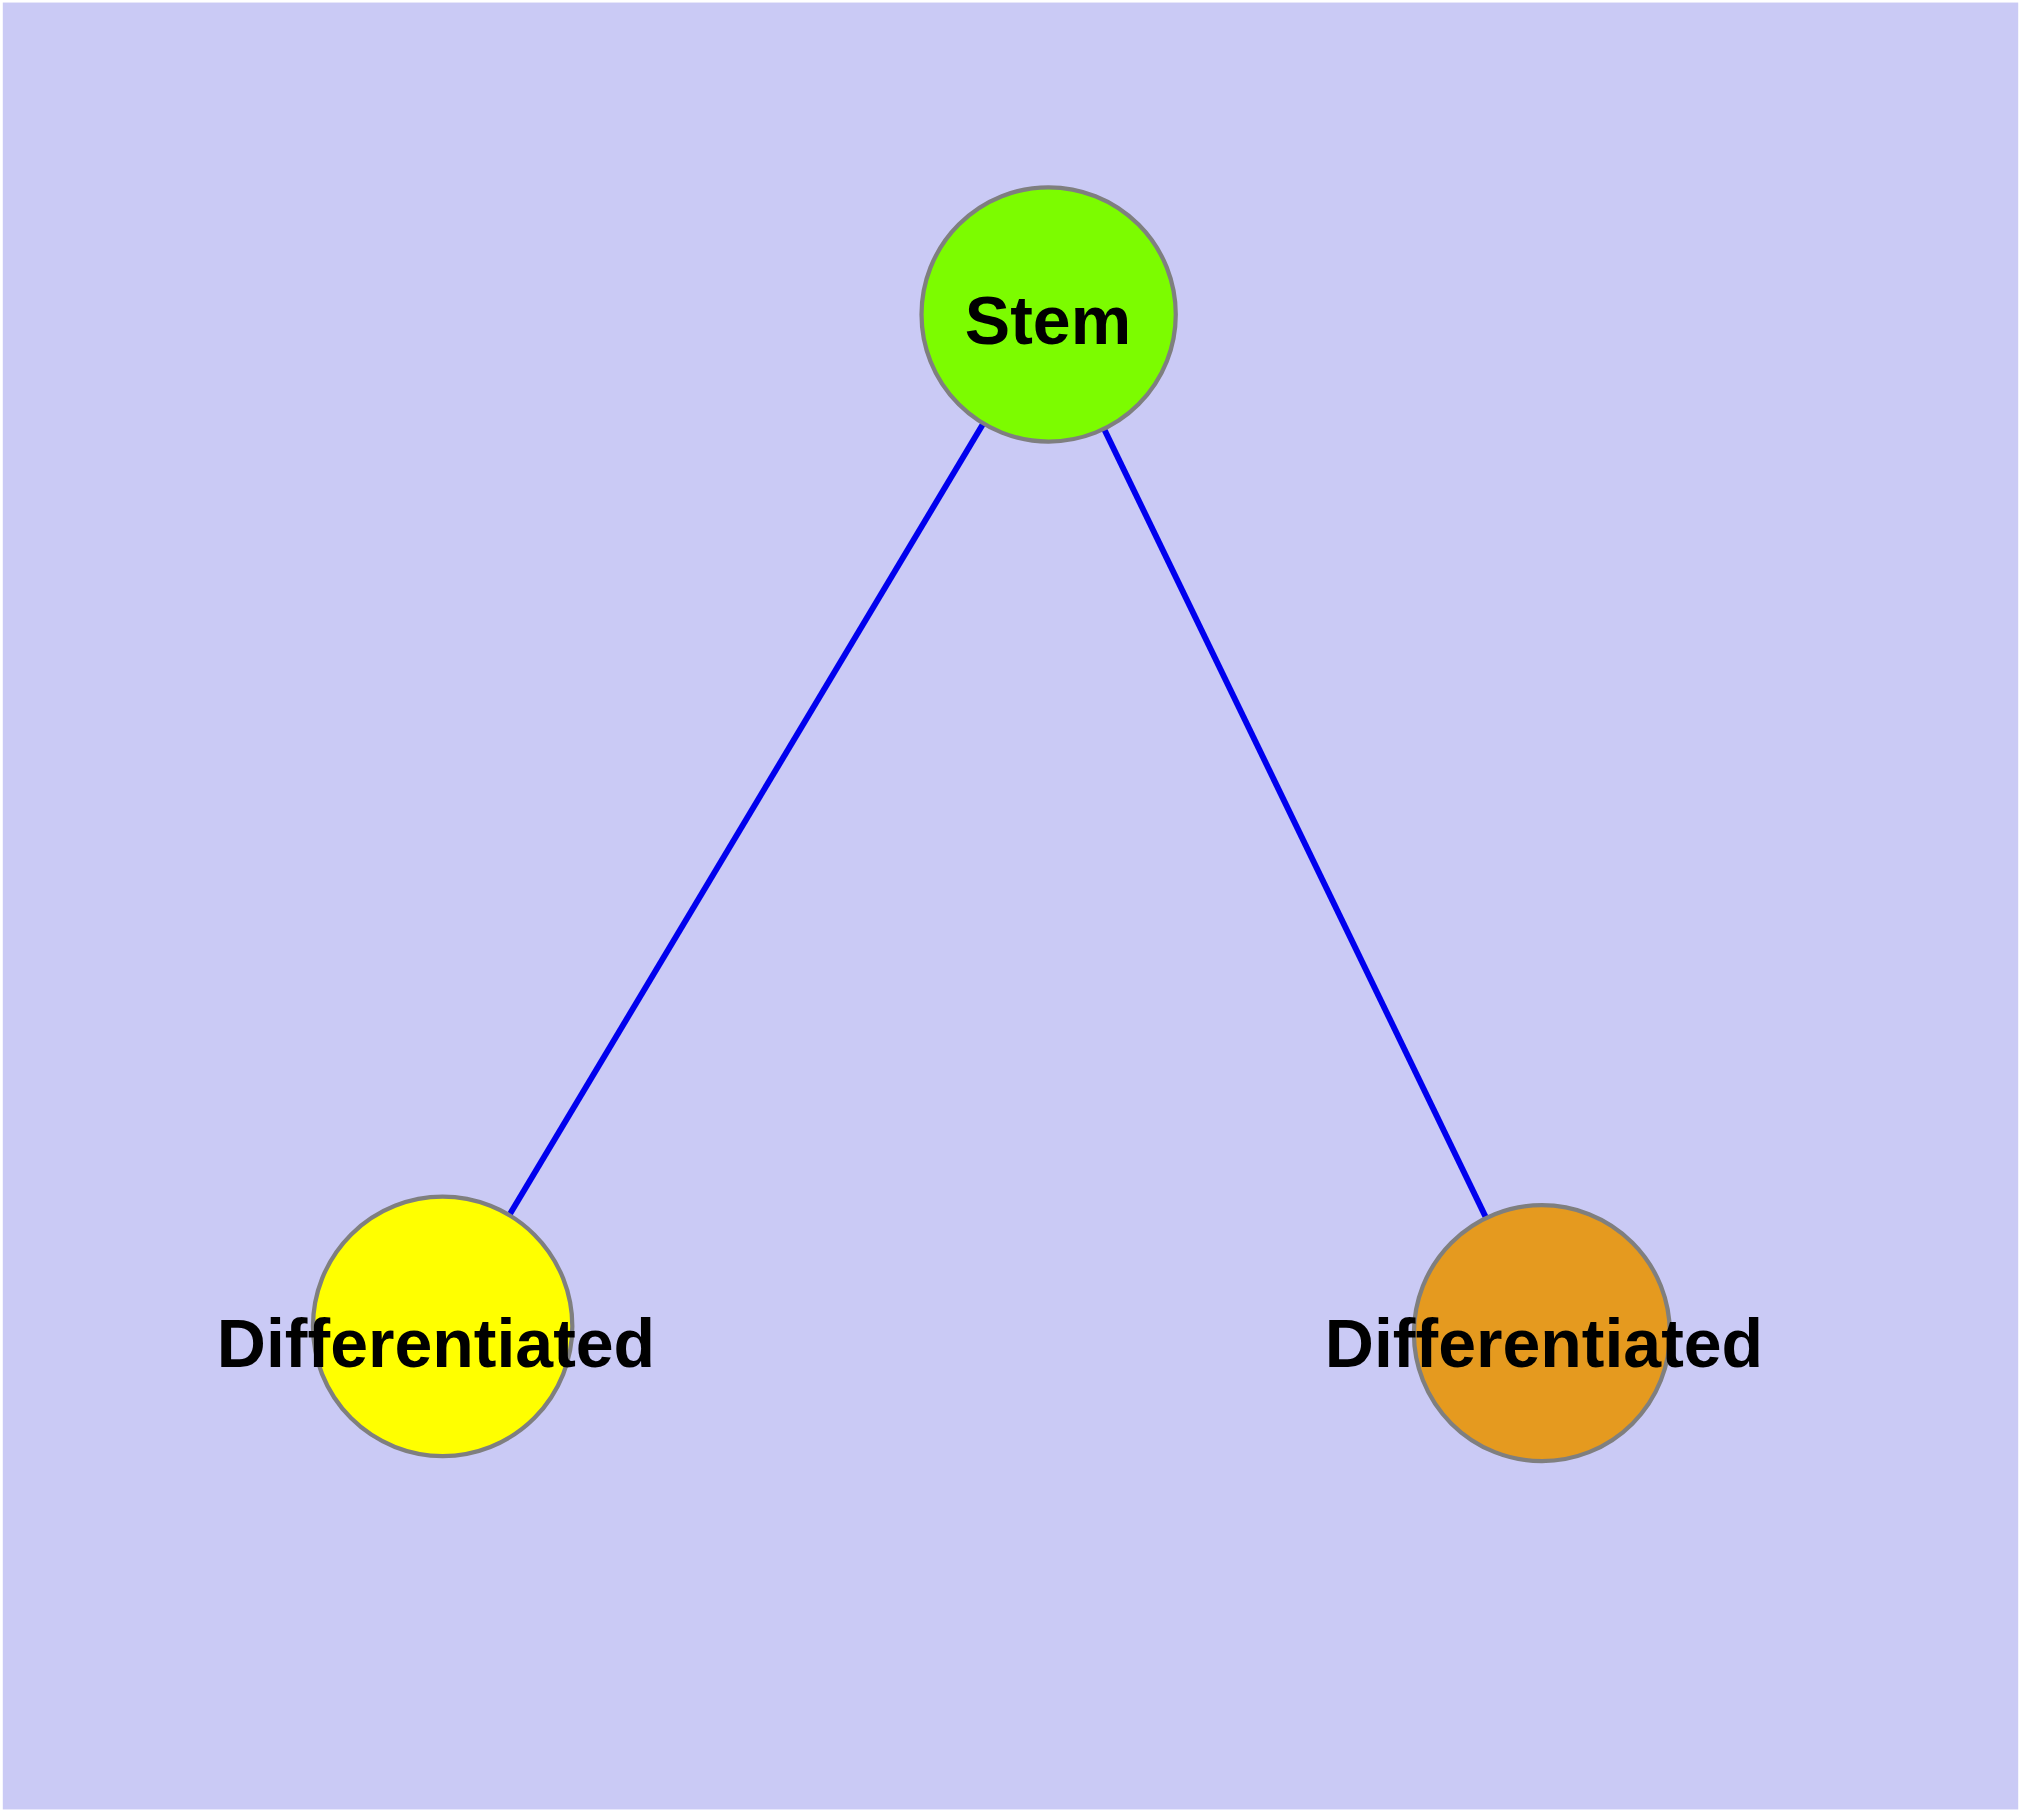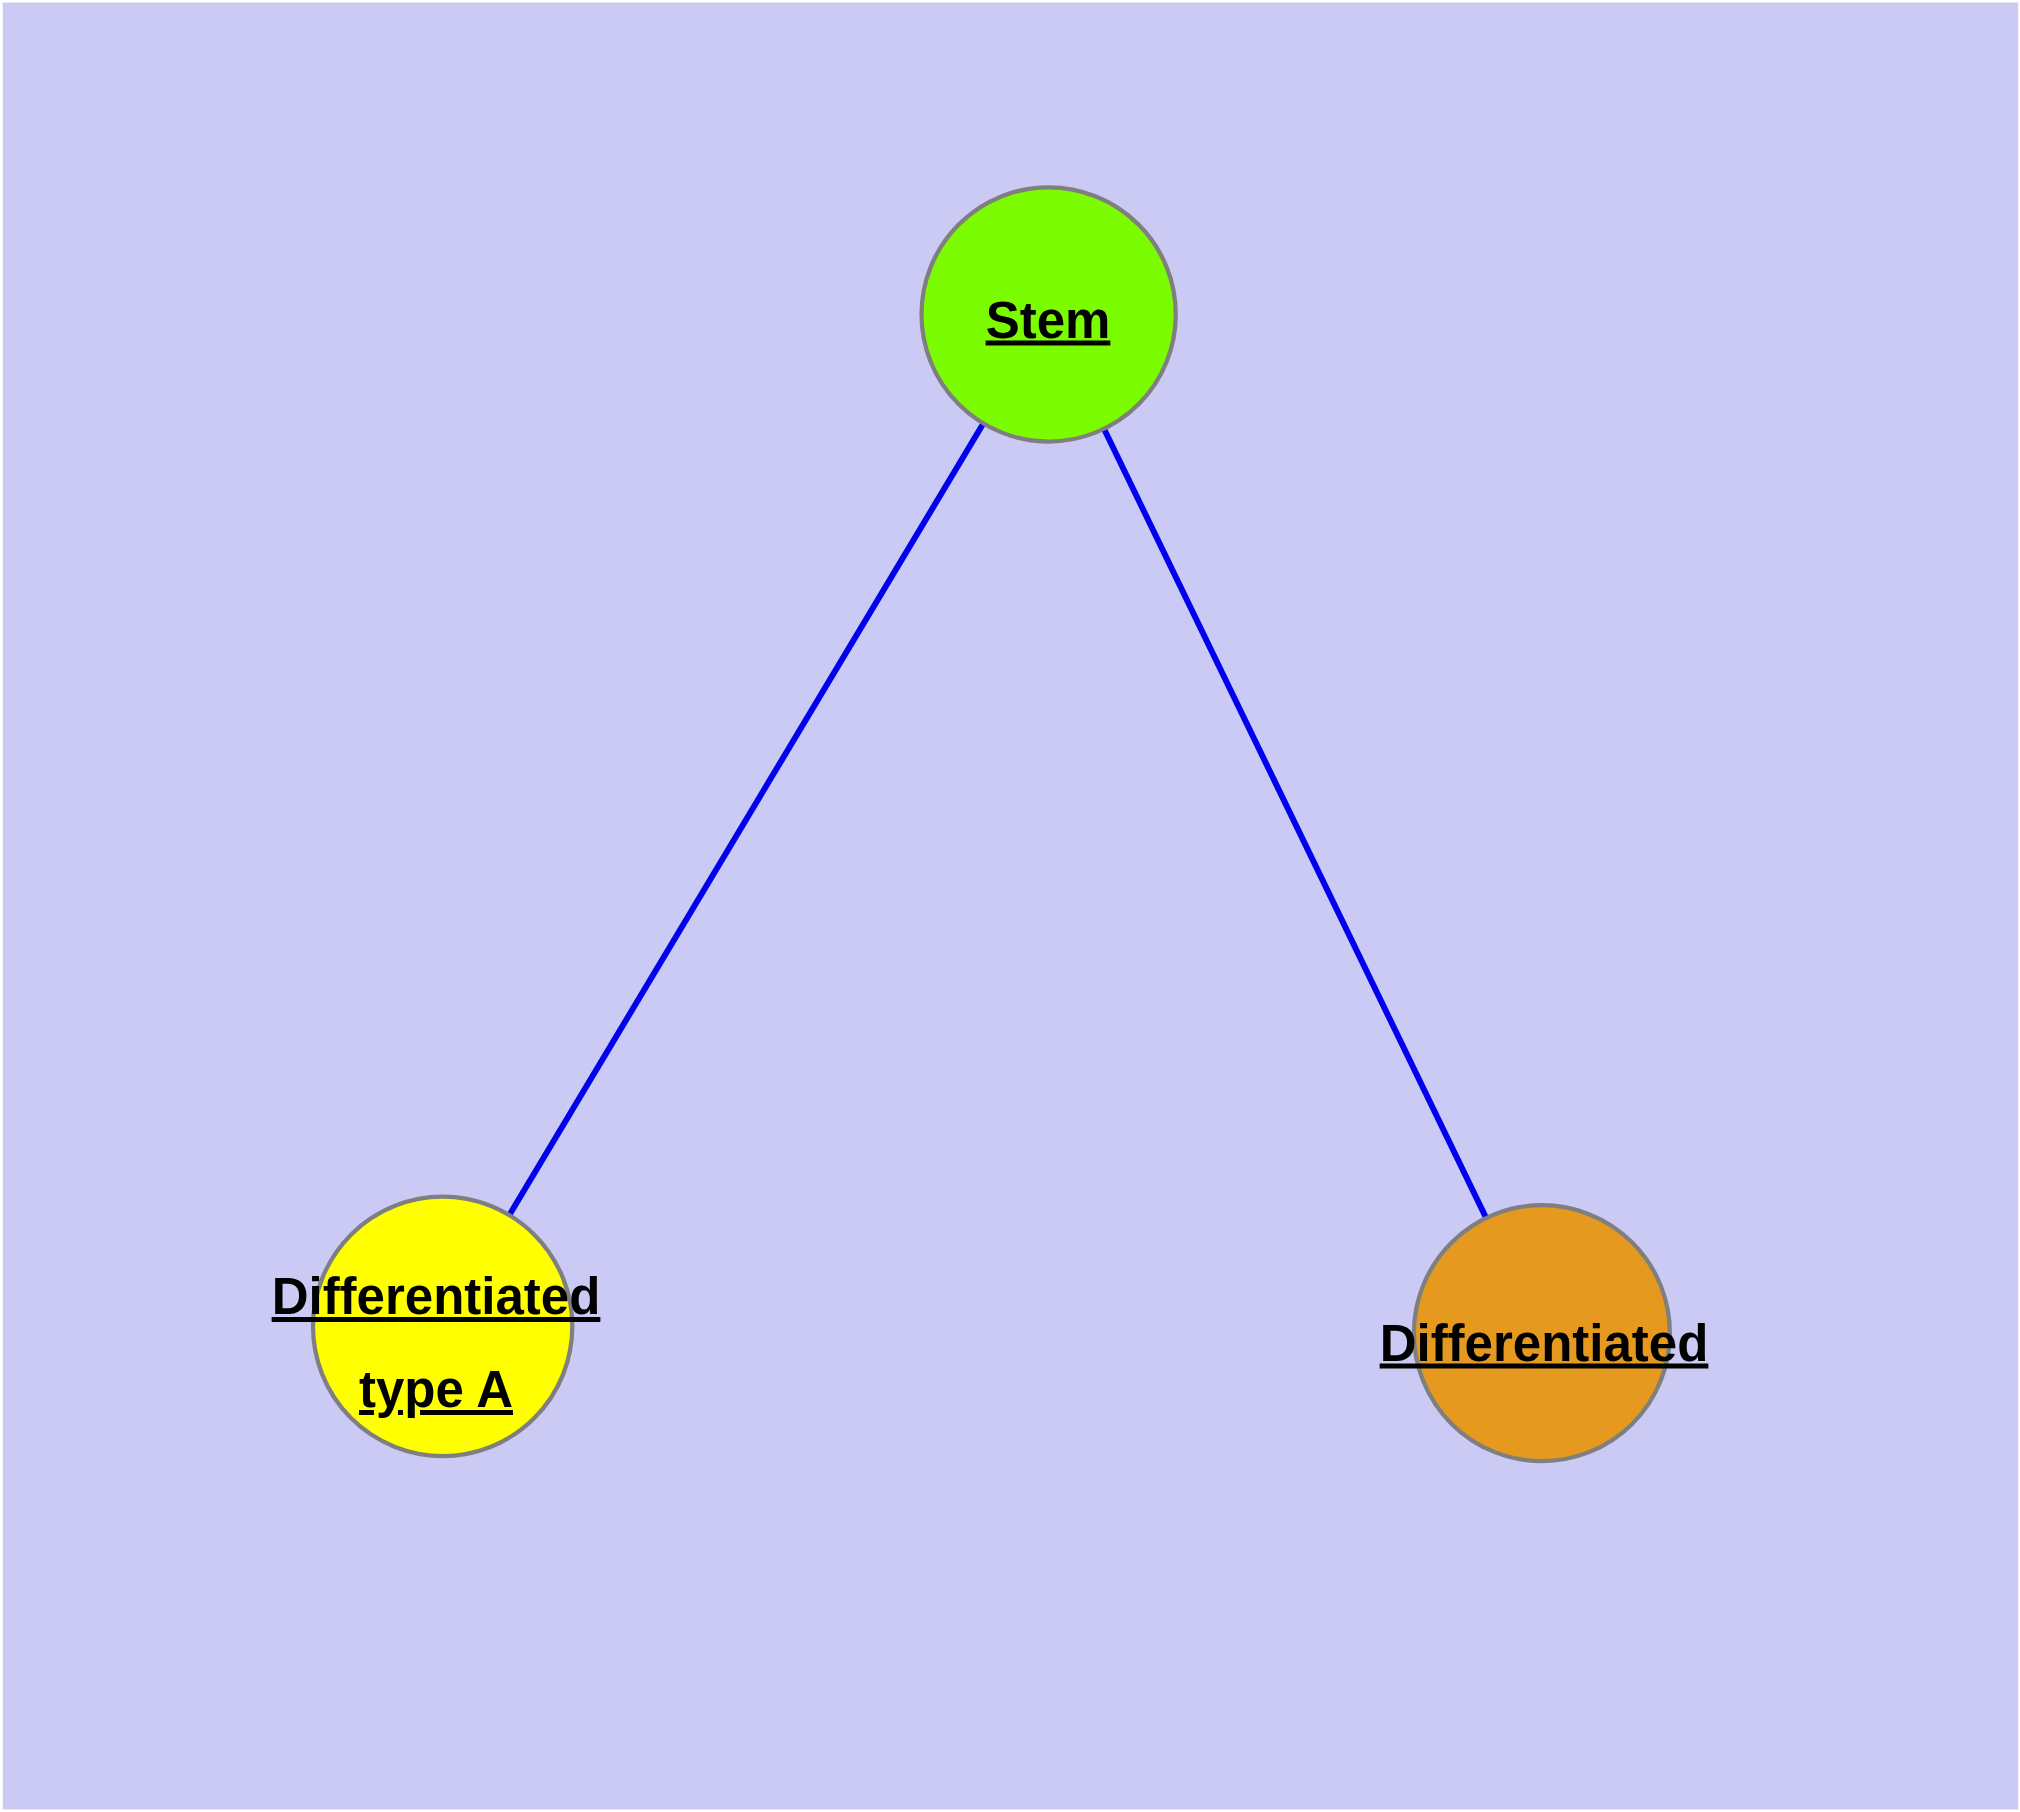--- a/index.html
+++ b/index.html
@@ -21,27 +21,26 @@
     top: 0;
     width: 2021px;
     height: 1812px;
     display: block;
   }
   .node-label {
     position: absolute;
     transform: translate(-50%, -50%);
     font-family: "Liberation Sans", sans-serif;
     font-weight: bold;
-    font-size: 51px;
+    font-size: 68px;
     line-height: 93px;
     color: #000000;
     text-align: center;
     white-space: nowrap;
     pointer-events: none;
-    text-decoration: underline;
   }
   .node-label span { display: block; }
   .label-stem   { left: 1048px; top: 320px; }
   .label-type-a { left: 436px;  top: 1343px; }
   .label-type-b { left: 1544px; top: 1343px; }
 </style>
 </head>
 <body>
 
 <div class="stage">
@@ -60,21 +59,20 @@
 
     <circle cx="1819" cy="1573" r="151" stroke-width="5" fill="#E59A1F" stroke="#7F7F7F"></circle>
   </svg>
 
   <div class="node-label label-stem">
     <span>Stem</span>
   </div>
 
   <div class="node-label label-type-a">
     <span>Differentiated</span>
-    <span>type A</span>
   </div>
 
   <div class="node-label label-type-b">
     <span>Differentiated</span>
   </div>
 
 </div>
 
 
 </body></html>

